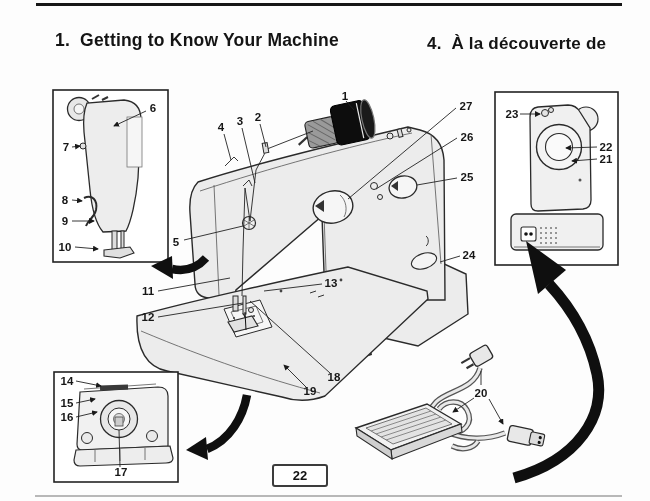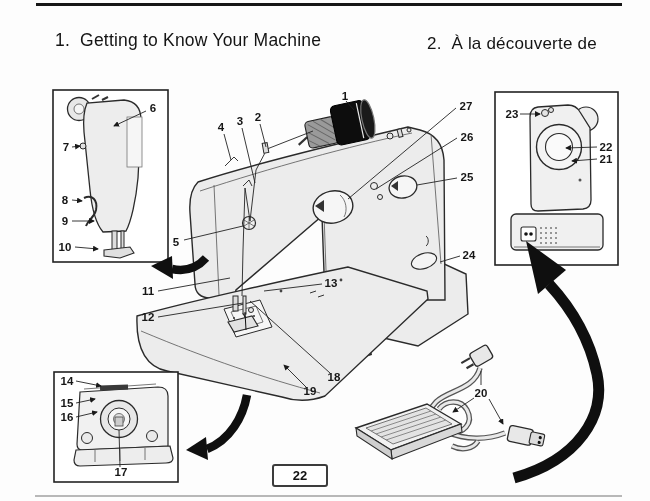--- a/index.html
+++ b/index.html
@@ -1,21 +1,21 @@
 <!DOCTYPE html>
 <html><head>
 <meta charset="utf-8">
 <style>
   html,body{margin:0;padding:0;background:#e9e9e9;}
   #page{position:relative;width:650px;height:501px;background:#fdfdfd;overflow:hidden;
         font-family:"Liberation Sans",sans-serif;}
   .edge{position:absolute;}
   #edge-top{left:36px;top:3px;width:586px;height:3px;background:#161616;}
   #edge-bottom{left:35px;top:495px;width:587px;height:2px;background:#b8b8b8;}
-  .title{position:absolute;font-weight:normal;color:#141414;white-space:pre;}
+  .title{position:absolute;font-weight:bold;color:#141414;white-space:pre;}
   #title-en{left:55px;top:30px;font-size:17.5px;letter-spacing:.2px;}
   #title-fr{left:427px;top:34px;font-size:17px;letter-spacing:.2px;}
   #pagenum-box{position:absolute;left:272px;top:464px;width:52px;height:19px;
     border:2px solid #3c3c3c;border-radius:3px;background:#fff;
     display:flex;align-items:center;justify-content:center;
     font-weight:bold;font-size:13px;color:#111;}
   svg{position:absolute;left:0;top:0;}
   svg text{font-family:"Liberation Sans",sans-serif;font-weight:bold;font-size:11.5px;fill:#161616;}
   .ln{stroke:#222;stroke-width:.9;fill:none;}
   .outline{stroke:#2a2a2a;stroke-width:1.4;fill:#ececec;}
@@ -23,21 +23,21 @@
   .white-box{fill:#fff;stroke:#222;stroke-width:1.6;}
 </style>
 </head>
 <body>
 
 <div id="page">
   <div id="edge-top" class="edge"></div>
   <div id="edge-bottom" class="edge"></div>
 
   <div id="title-en" class="title">1.  Getting to Know Your Machine</div>
-  <div id="title-fr" class="title">2.  À la découverte de</div>
+  <div id="title-fr" class="title">4.  À la découverte de</div>
 
   <svg width="650" height="501" viewBox="0 0 650 501">
     <defs>
       <marker id="ah" viewBox="0 0 10 10" refX="8.5" refY="5" markerWidth="6.5" markerHeight="6.5" orient="auto">
         <path d="M0,0 L10,5 L0,10 Z" fill="#1a1a1a"></path>
       </marker>
     </defs>
 
     <g>
 

